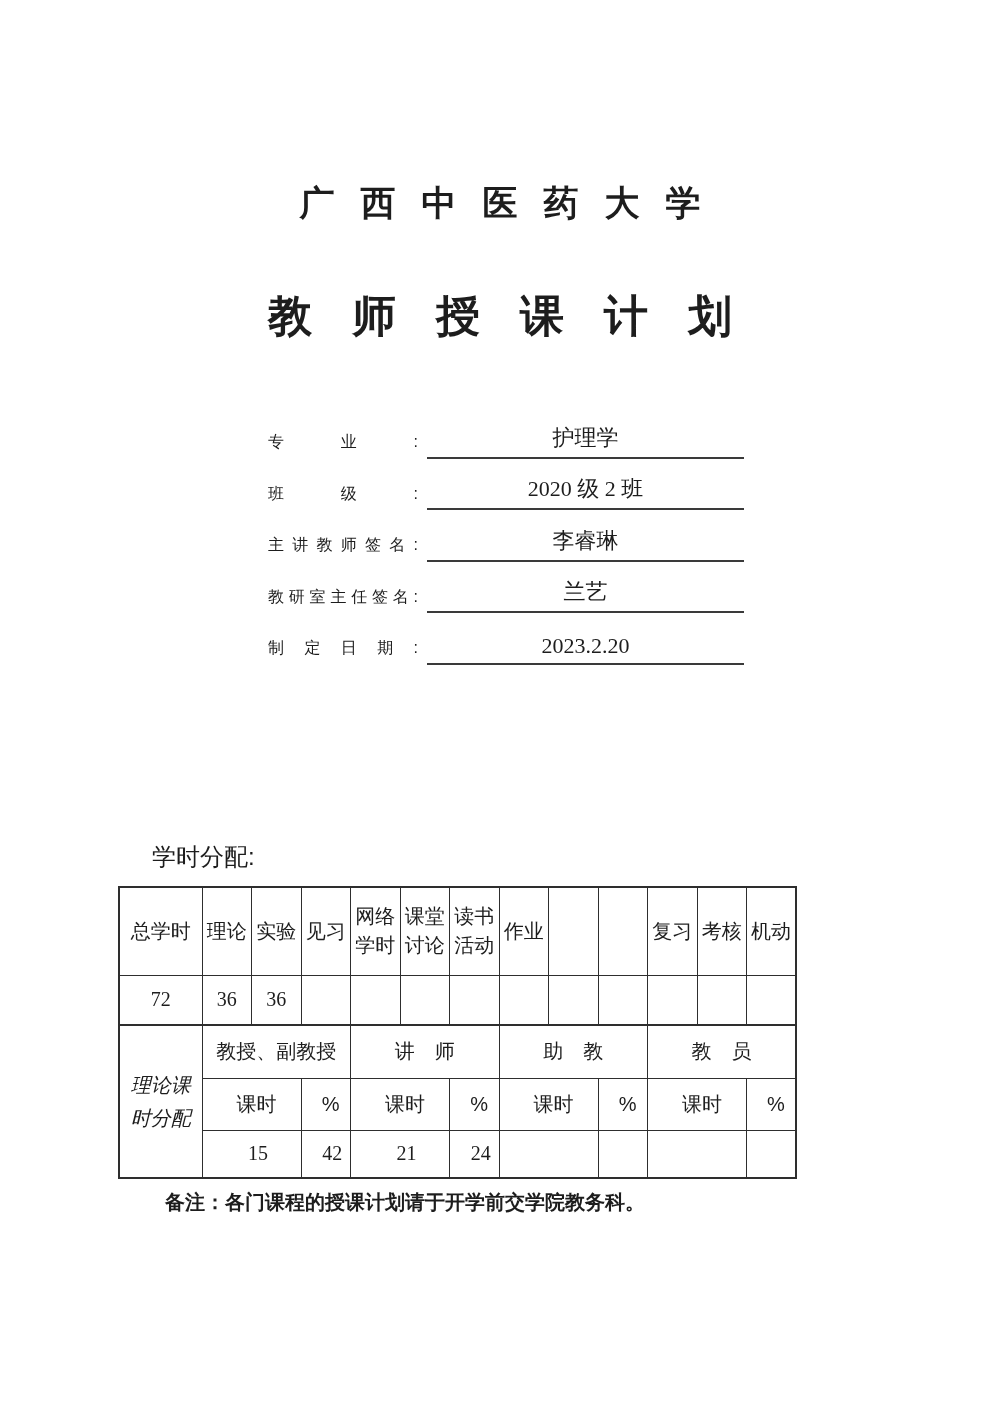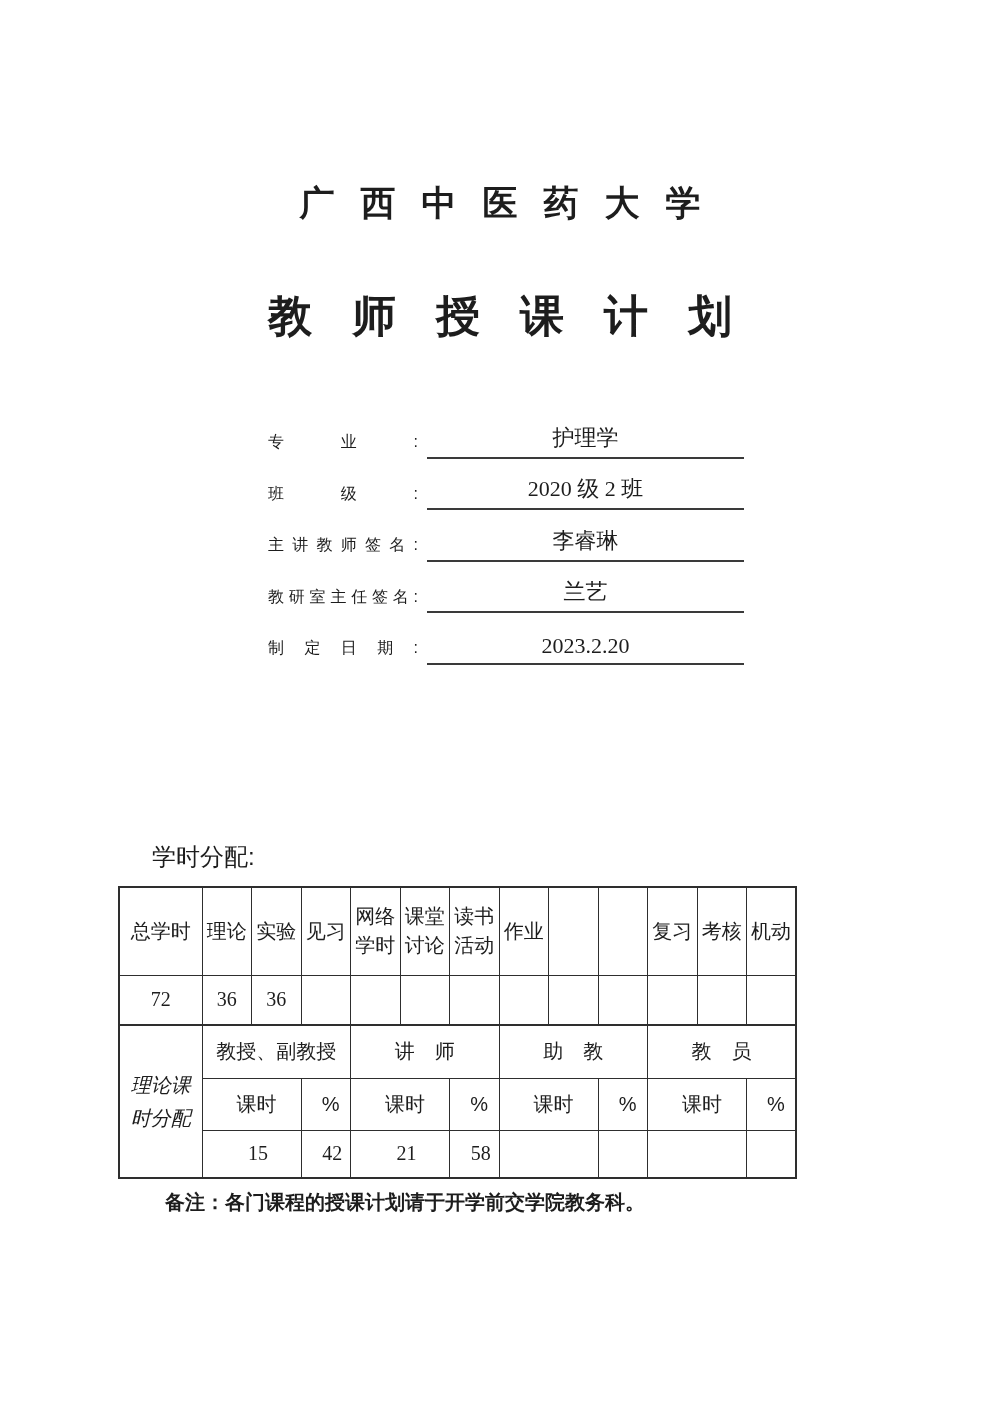--- a/index.html
+++ b/index.html
@@ -193,21 +193,21 @@
         <td>%</td>
         <td colspan="2">课时</td>
         <td>%</td>
         <td colspan="2">课时</td>
         <td>%</td>
       </tr>
       <tr class="bot">
         <td colspan="2">15</td>
         <td>42</td>
         <td colspan="2">21</td>
-        <td>58</td>
+        <td>24</td>
         <td colspan="2"></td>
         <td></td>
         <td colspan="2"></td>
         <td></td>
       </tr>
     </tbody>
   </table>
 
   <div class="note">备注：各门课程的授课计划请于开学前交学院教务科。</div>
 

